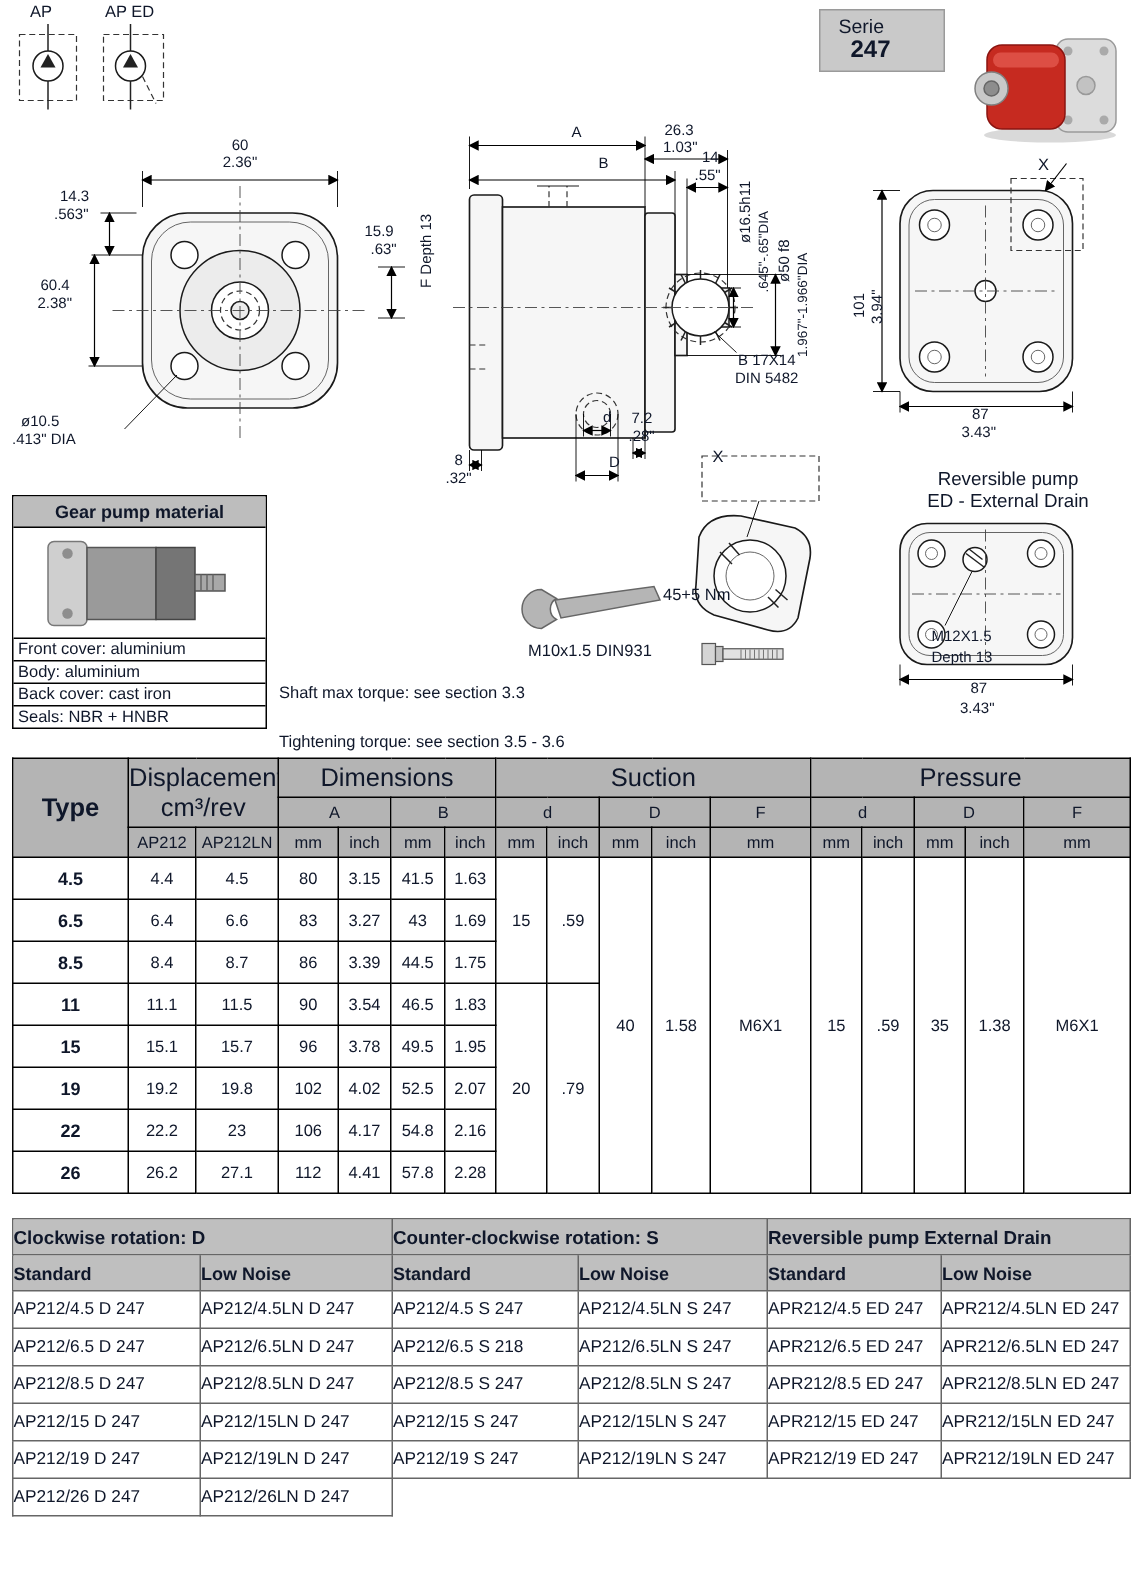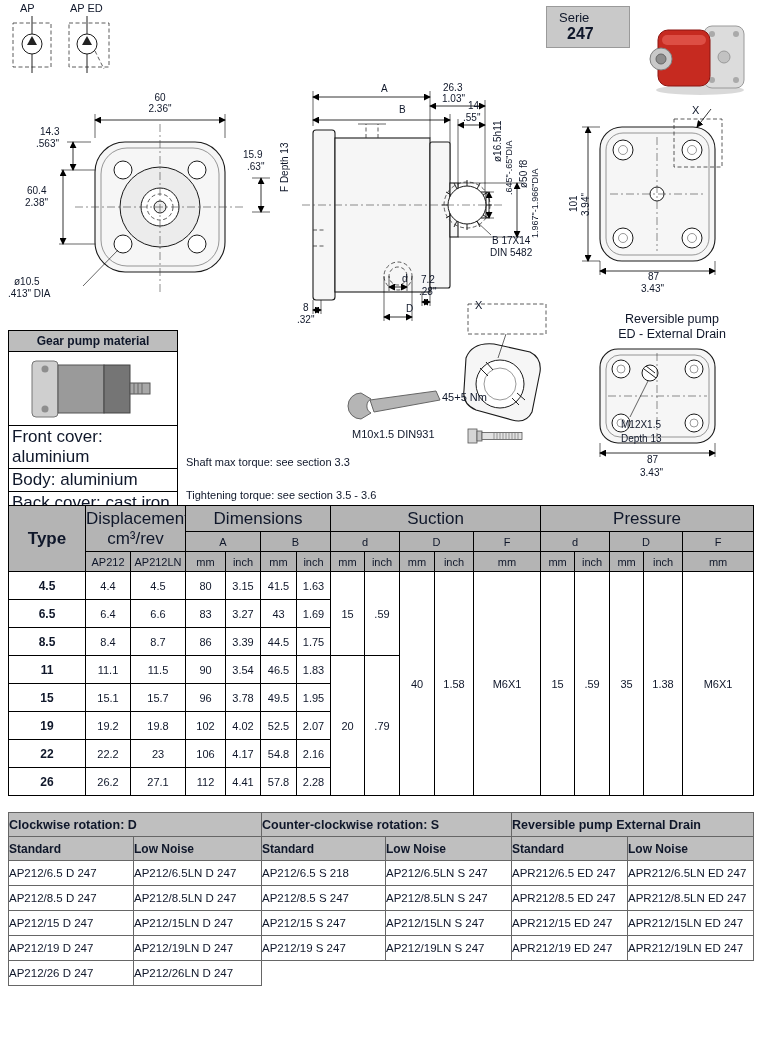--- a/index.html
+++ b/index.html
@@ -35,21 +35,21 @@
 .order{position:absolute;left:8px;top:812px;width:746px;}
 .order th,.order td{border:1px solid #666;text-align:left;vertical-align:middle;padding:0;overflow:hidden;}
 .order thead th{background:#bfbfbf;font-weight:bold;font-size:12.5px;height:24px;}
 .order thead tr:nth-child(2) th{font-size:12px;}
 .order tbody td{font-size:11.5px;height:25px;background:#fff;}
 .order td.cut{border:0;}
 .mat{position:absolute;left:8px;top:330px;width:170px;border:1px solid #000;background:#fff;}
 .mat .title{background:#bdbdbd;border-bottom:1px solid #000;font-weight:bold;font-size:12px;text-align:center;padding:3px 0;}
 .mat .img{height:74px;border-bottom:1px solid #000;display:flex;align-items:center;justify-content:center;background:#fff;}
 .mat svg{position:static;}
-.mat .line{font-size:17px;padding:1px 3px;border-bottom:1px solid #000;}
+.mat .line{font-size:11px;padding:1px 3px;border-bottom:1px solid #000;}
 .mat .line:last-child{border-bottom:0;}
 .serie{position:absolute;left:546px;top:6px;width:84px;height:42px;background:#c9c9c9;border:1px solid #9a9a9a;padding:3px 0 0 12px;}
 .serie .l1{font-size:13px;}
 .serie .l2{font-size:16px;font-weight:bold;padding-left:8px;}
 .caption{position:absolute;left:588px;width:168px;text-align:center;font-size:12.5px;white-space:nowrap;}
 </style>
 </head>
 <body>
 
 <div id="page">
@@ -499,20 +499,28 @@
   <th>Standard</th>
   <th>Low Noise</th>
   <th>Standard</th>
   <th>Low Noise</th>
   <th>Standard</th>
   <th>Low Noise</th>
 </tr>
 </thead>
 <tbody>
 <tr>
+  <td>AP212/4.5 D 247</td>
+  <td>AP212/4.5LN D 247</td>
+  <td>AP212/4.5 S 247</td>
+  <td>AP212/4.5LN S 247</td>
+  <td>APR212/4.5 ED 247</td>
+  <td>APR212/4.5LN ED 247</td>
+</tr>
+<tr>
   <td>AP212/6.5 D 247</td>
   <td>AP212/6.5LN D 247</td>
   <td>AP212/6.5 S 218</td>
   <td>AP212/6.5LN S 247</td>
   <td>APR212/6.5 ED 247</td>
   <td>APR212/6.5LN ED 247</td>
 </tr>
 <tr>
   <td>AP212/8.5 D 247</td>
   <td>AP212/8.5LN D 247</td>

